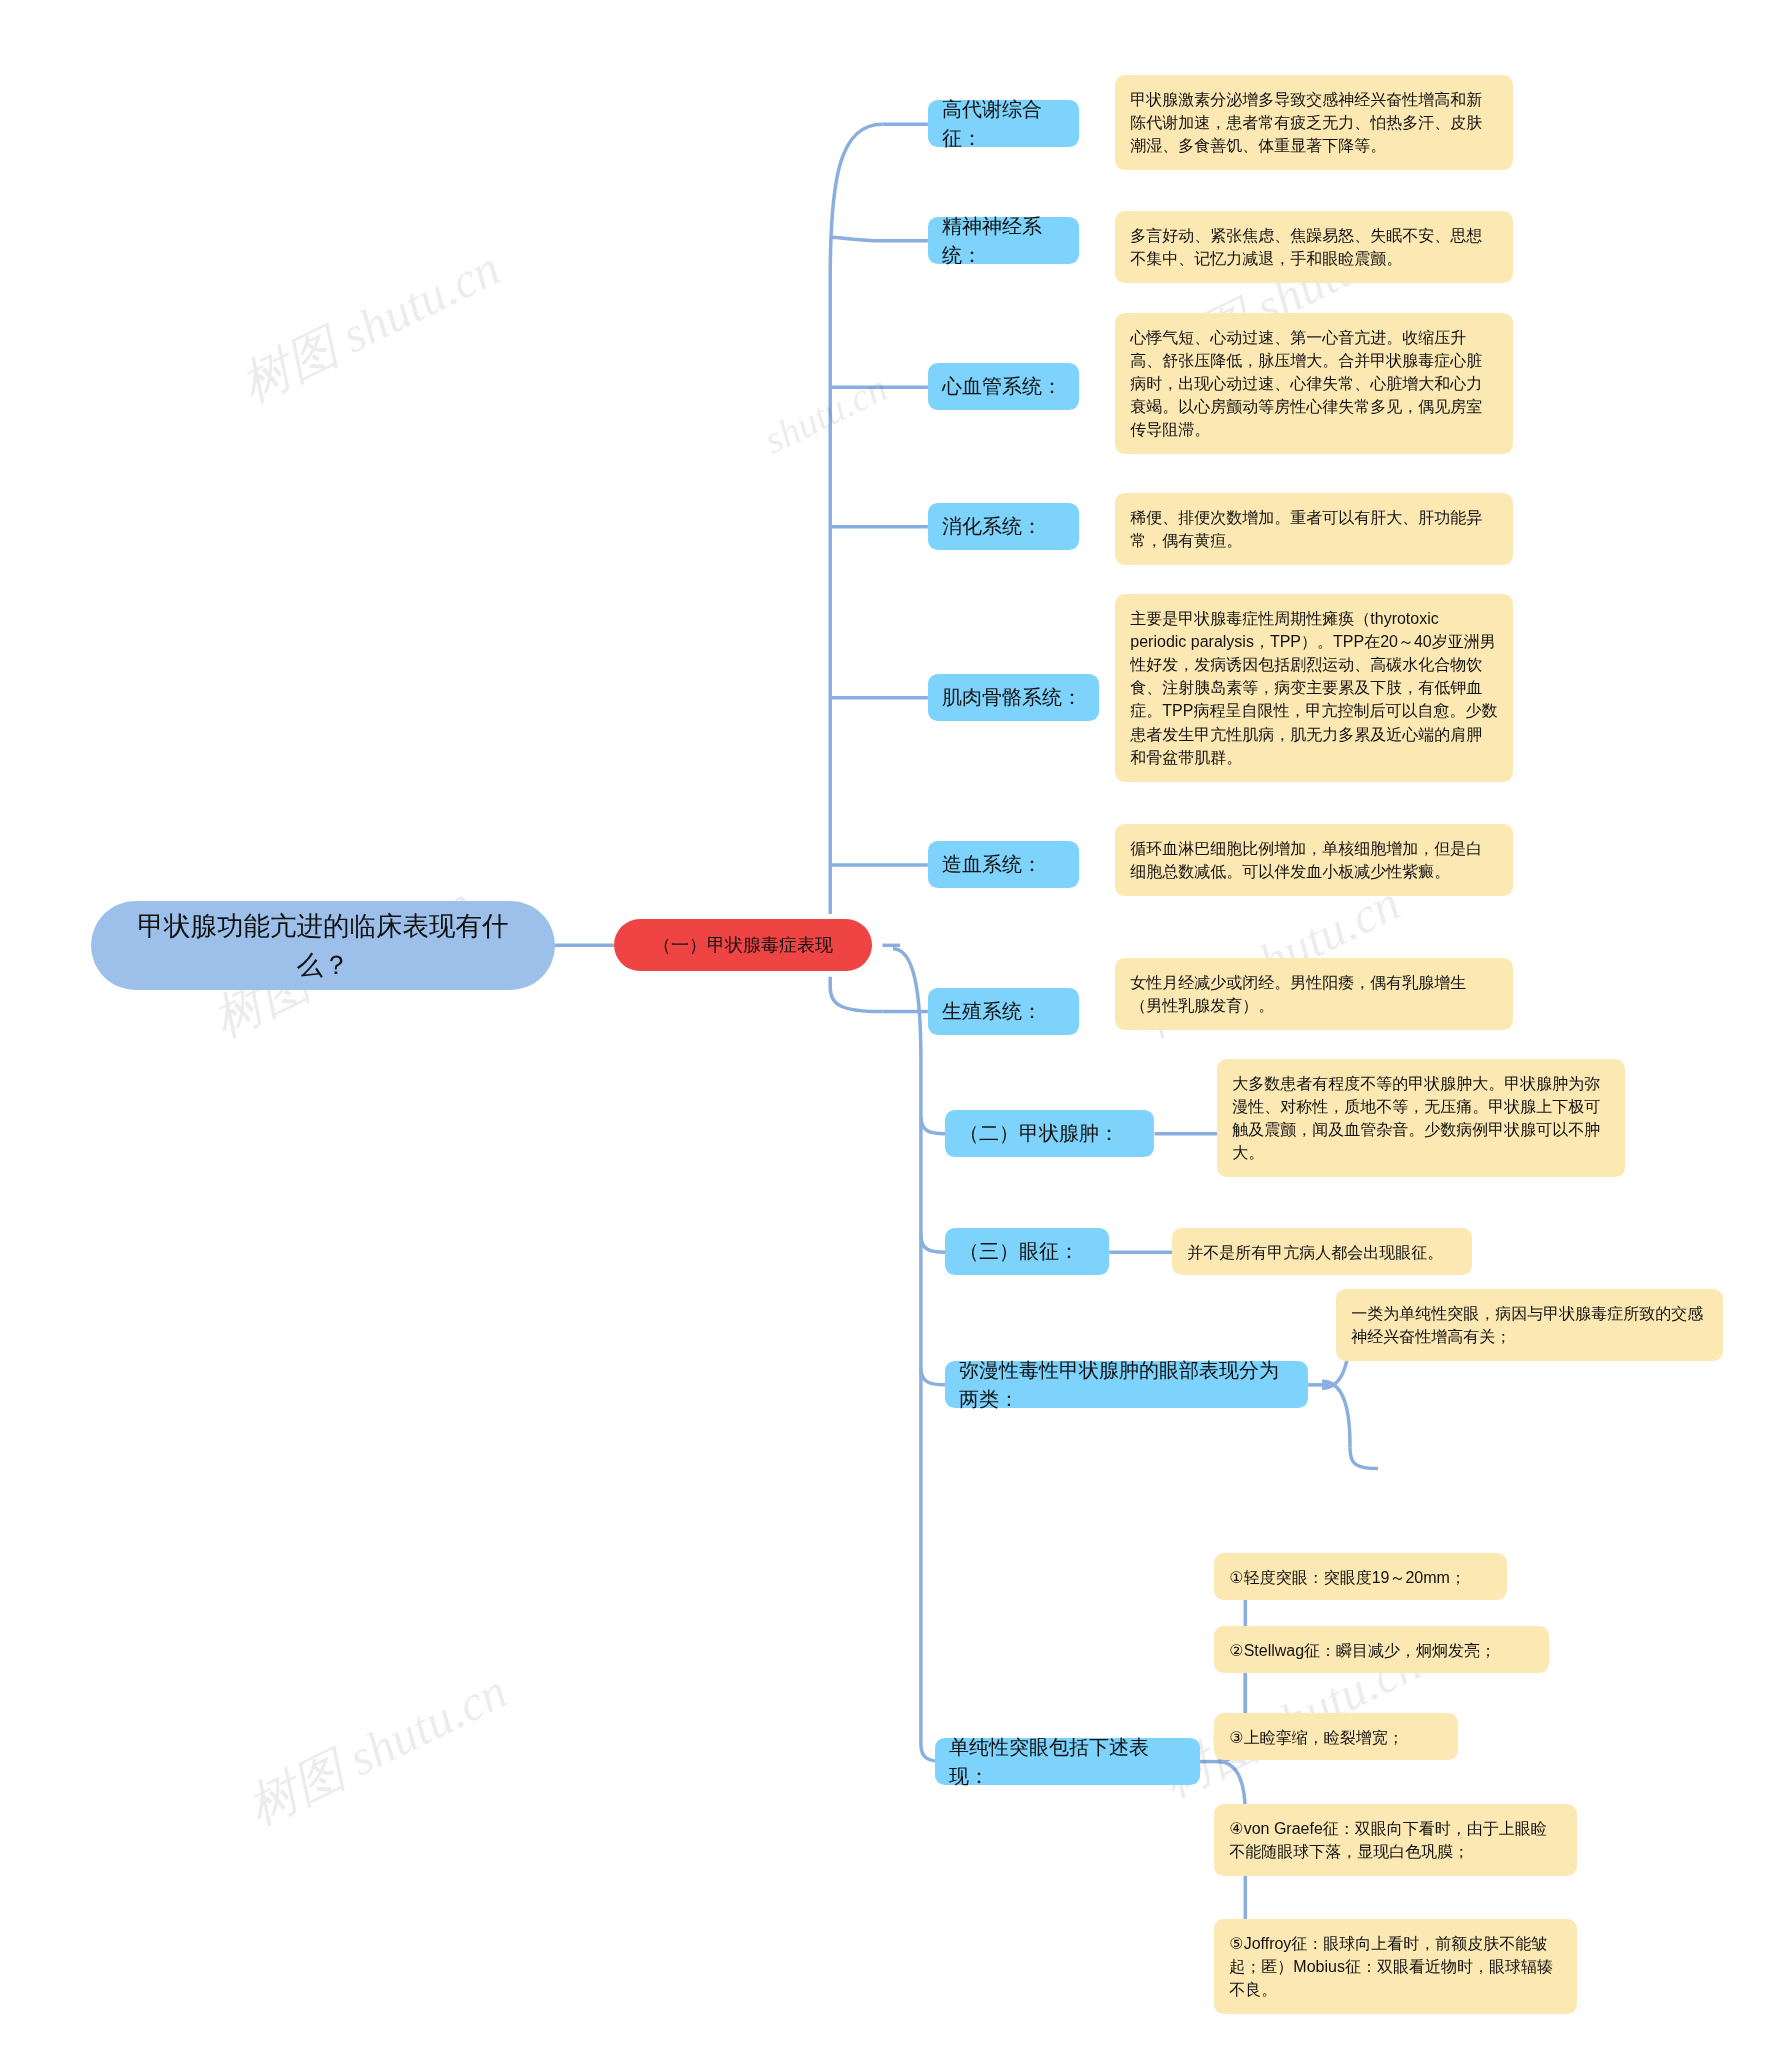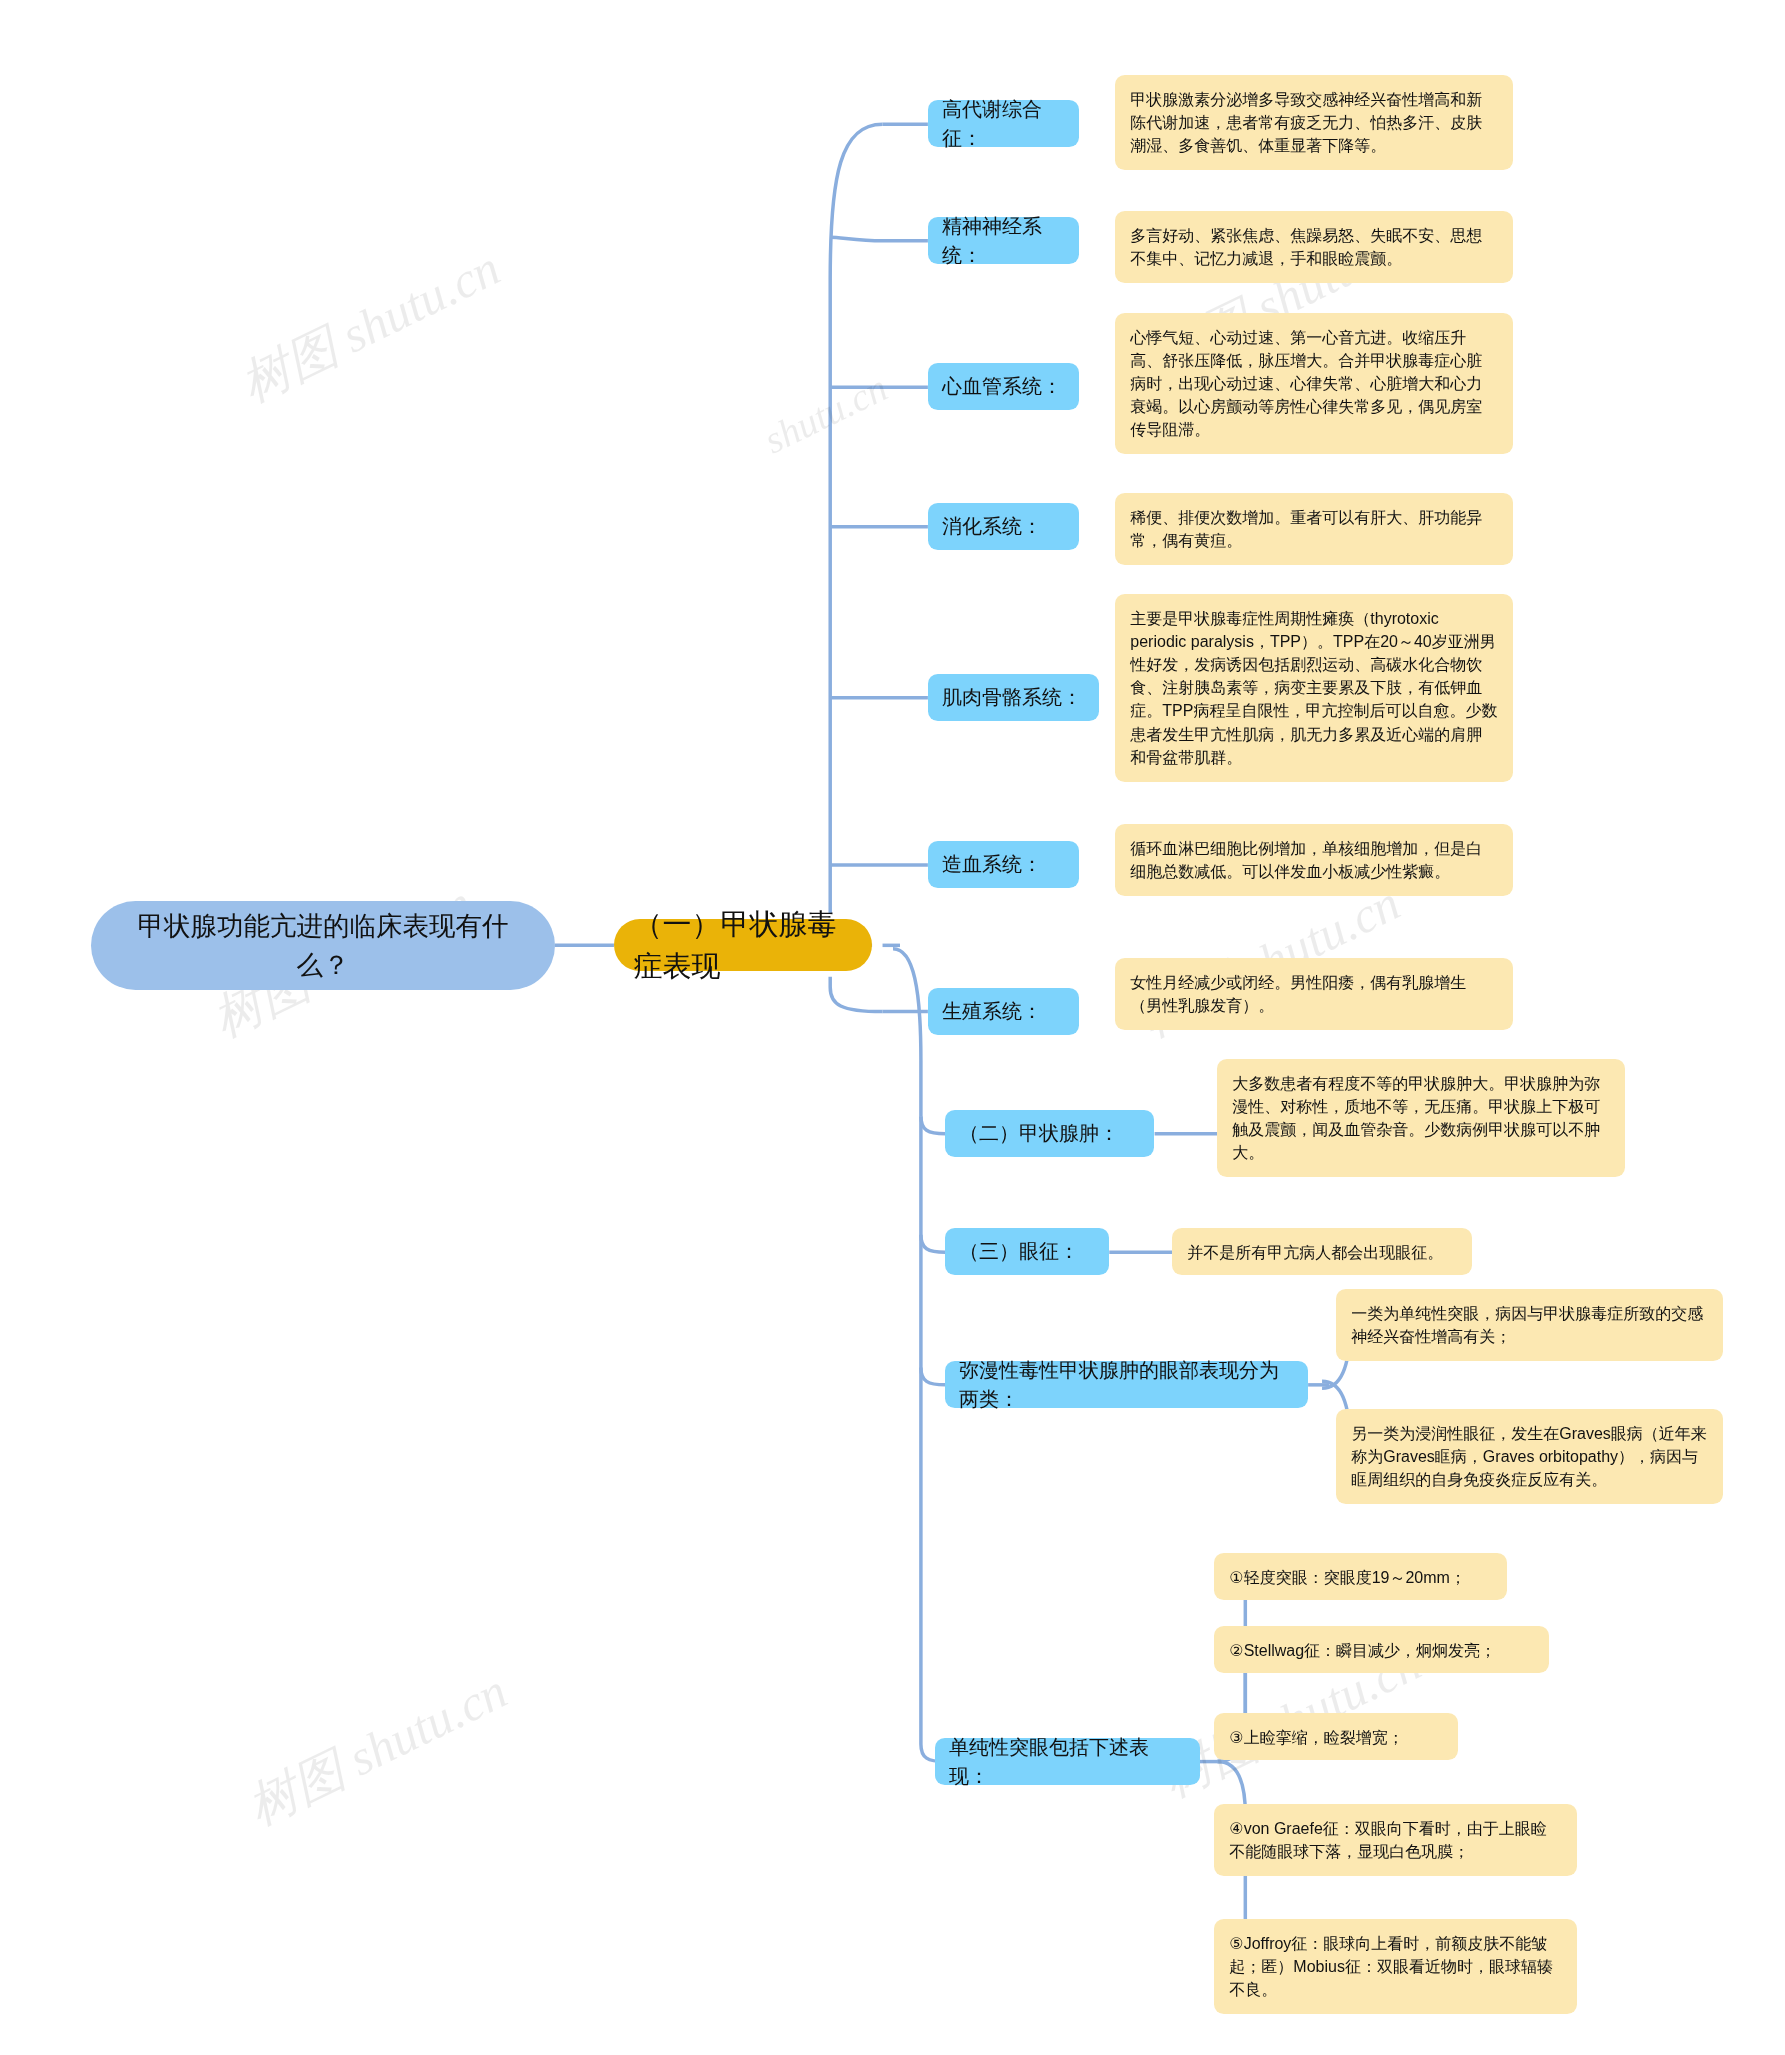--- a/index.html
+++ b/index.html
@@ -43,23 +43,23 @@
     border-radius: 49px;
     text-align: center;
     font-size: 26.5px;
     padding: 18px 21px;
     display: flex;
     align-items: center;
     justify-content: center;
     color: #111;
   }
   .branch {
-    background: #eab308;
+    background: #ef4444;
     border-radius: 28px;
-    font-size: 29px;
+    font-size: 18px;
     padding: 11px 19.5px;
     display: flex;
     align-items: center;
     justify-content: center;
     color: #111;
   }
   .label {
     background: #7dd3fc;
     border-radius: 9.8px;
     font-size: 20px;
@@ -174,21 +174,20 @@
   <div class="node detail" style="left:1115px; top:958px; width:398px;">女性月经减少或闭经。男性阳痿，偶有乳腺增生（男性乳腺发育）。</div>
 
   <div class="node label" style="left:945px; top:1110px; width:209px; height:47px;">（二）甲状腺肿：</div>
   <div class="node detail" style="left:1217px; top:1059px; width:408px;">大多数患者有程度不等的甲状腺肿大。甲状腺肿为弥漫性、对称性，质地不等，无压痛。甲状腺上下极可触及震颤，闻及血管杂音。少数病例甲状腺可以不肿大。</div>
 
   <div class="node label" style="left:945px; top:1228px; width:164px; height:47px;">（三）眼征：</div>
   <div class="node detail" style="left:1172px; top:1228px; width:300px; height:47px;">并不是所有甲亢病人都会出现眼征。</div>
 
   <div class="node label" style="left:945px; top:1361px; width:363px; height:47px;">弥漫性毒性甲状腺肿的眼部表现分为两类：</div>
   <div class="node detail" style="left:1336px; top:1289px; width:387px;">一类为单纯性突眼，病因与甲状腺毒症所致的交感神经兴奋性增高有关；</div>
-  <div class="node detail" style="left:1336px; top:1409px; width:387px;">另一类为浸润性眼征，发生在Graves眼病（近年来称为Graves眶病，Graves orbitopathy），病因与眶周组织的自身免疫炎症反应有关。</div>
 
   <div class="node label" style="left:935px; top:1738px; width:265px; height:47px;">单纯性突眼包括下述表现：</div>
 
   <div class="node detail" style="left:1214px; top:1553px; width:293px; height:47px;">①轻度突眼：突眼度19～20mm；</div>
   <div class="node detail" style="left:1214px; top:1626px; width:335px; height:47px;">②Stellwag征：瞬目减少，炯炯发亮；</div>
   <div class="node detail" style="left:1214px; top:1713px; width:244px; height:47px;">③上睑挛缩，睑裂增宽；</div>
   <div class="node detail" style="left:1214px; top:1919px; width:363px;">⑤Joffroy征：眼球向上看时，前额皮肤不能皱起；匿）Mobius征：双眼看近物时，眼球辐辏不良。</div>
   <div class="node detail" style="left:1214px; top:1804px; width:363px;">④von Graefe征：双眼向下看时，由于上眼睑不能随眼球下落，显现白色巩膜；</div>
 
 </div>

